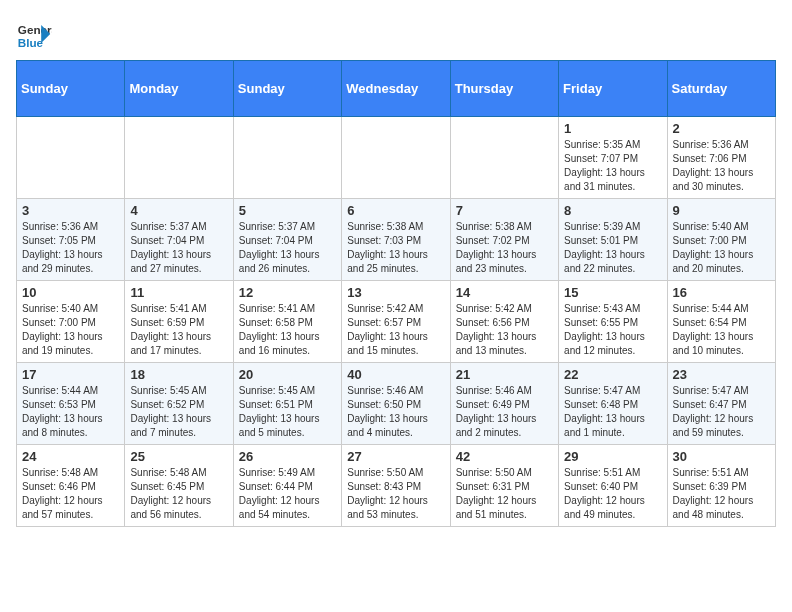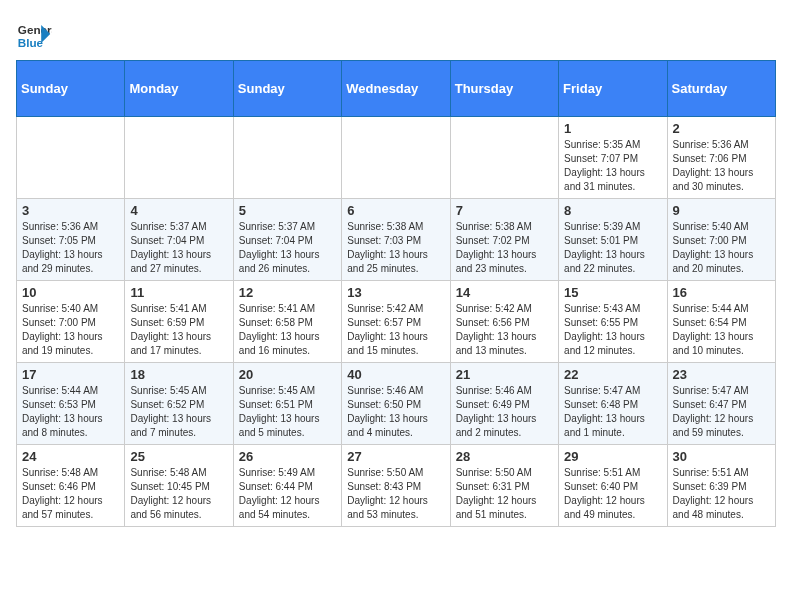--- a/index.html
+++ b/index.html
@@ -265,37 +265,37 @@
       <tr>
         <td>
           <span class="day-number">24</span>
           <div class="day-info">Sunrise: 5:48 AM
 Sunset: 6:46 PM
 Daylight: 12 hours and 57 minutes.</div>
         </td>
         <td>
           <span class="day-number">25</span>
           <div class="day-info">Sunrise: 5:48 AM
-Sunset: 10:45 PM
+Sunset: 6:45 PM
 Daylight: 12 hours and 56 minutes.</div>
         </td>
         <td>
           <span class="day-number">26</span>
           <div class="day-info">Sunrise: 5:49 AM
 Sunset: 6:44 PM
 Daylight: 12 hours and 54 minutes.</div>
         </td>
         <td>
           <span class="day-number">27</span>
           <div class="day-info">Sunrise: 5:50 AM
 Sunset: 8:43 PM
 Daylight: 12 hours and 53 minutes.</div>
         </td>
         <td>
-          <span class="day-number">28</span>
+          <span class="day-number">42</span>
           <div class="day-info">Sunrise: 5:50 AM
 Sunset: 6:31 PM
 Daylight: 12 hours and 51 minutes.</div>
         </td>
         <td>
           <span class="day-number">29</span>
           <div class="day-info">Sunrise: 5:51 AM
 Sunset: 6:40 PM
 Daylight: 12 hours and 49 minutes.</div>
         </td>

